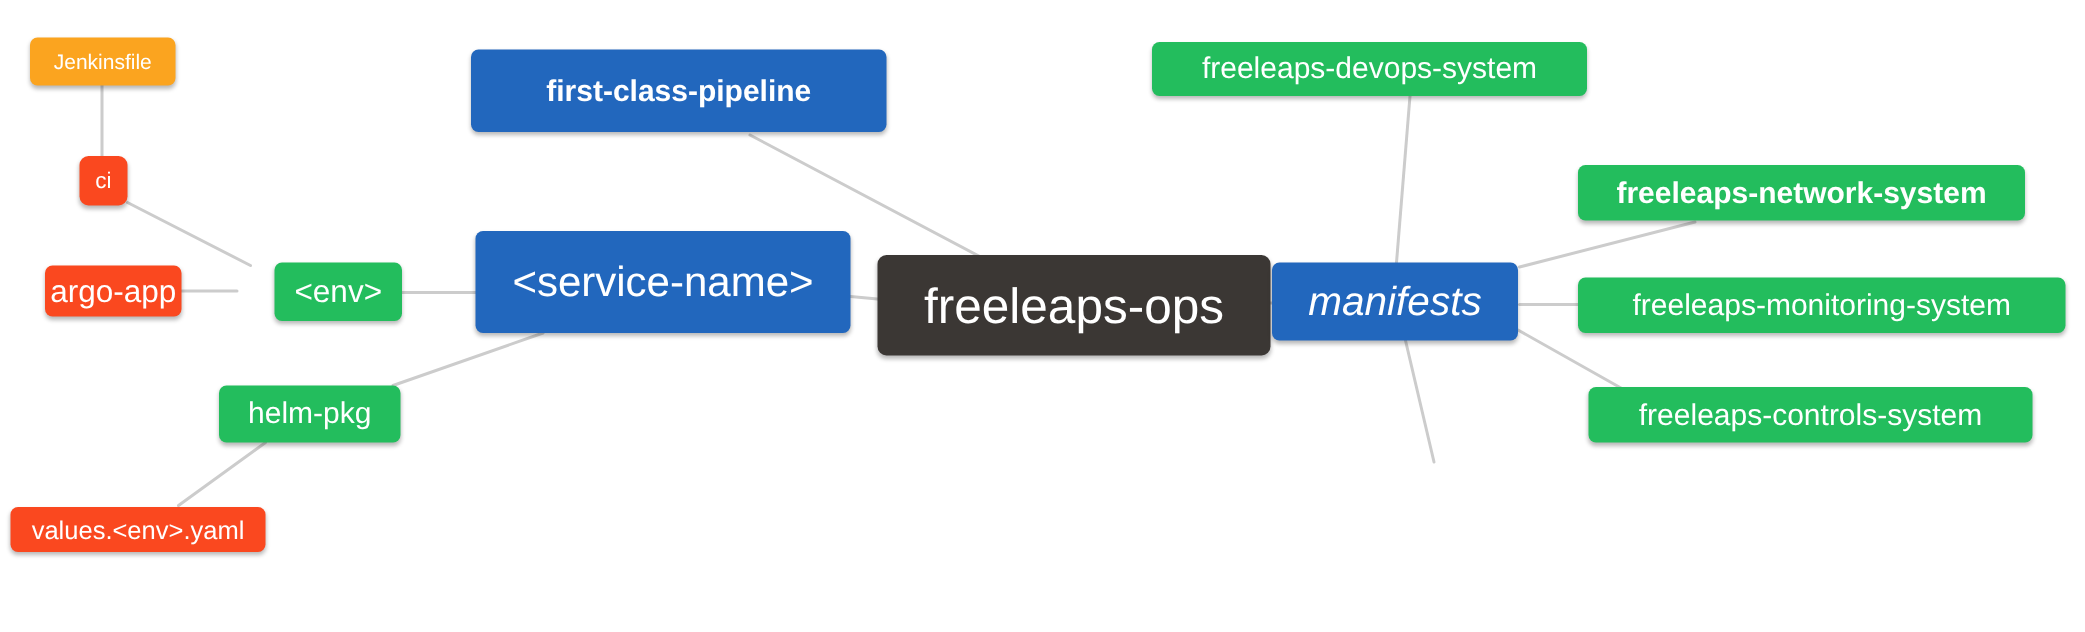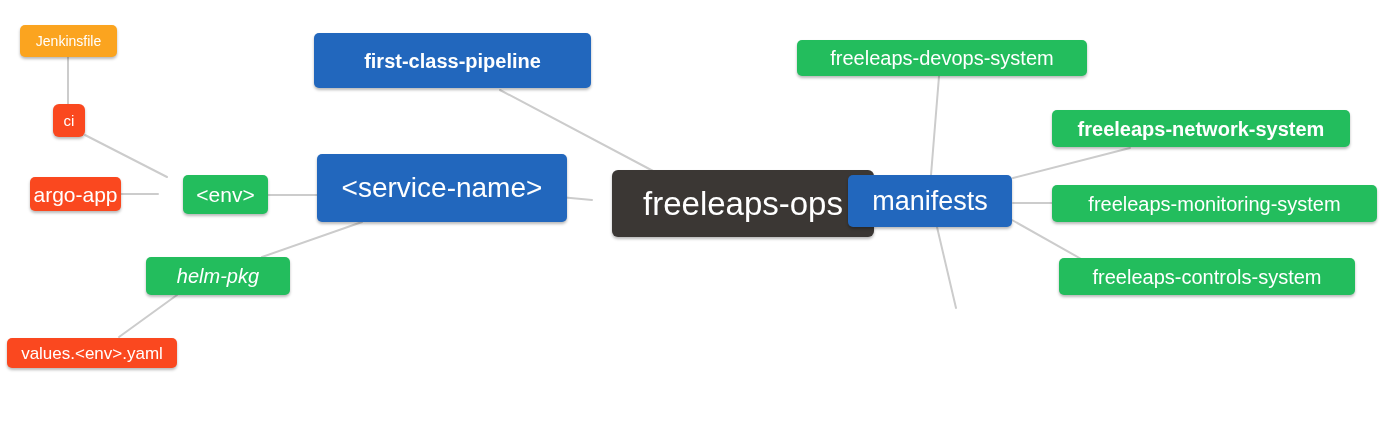--- a/index.html
+++ b/index.html
@@ -68,22 +68,22 @@
     <line x1="1012" y1="220" x2="1083" y2="260"></line>
     <line x1="937" y1="227" x2="956" y2="308"></line>
   </svg>
 
   <div class="node orange" style="left:20px;   top:25px;  width:97px;  height:32px; font-size:14px;">Jenkinsfile</div>
   <div class="node red" style="left:53px;   top:104px; width:32px;  height:33px; font-size:15px; border-radius:6px;">ci</div>
   <div class="node red" style="left:30px;   top:177px; width:91px;  height:34px; font-size:21px;">argo-app</div>
   <div class="node green" style="left:158px;  top:175px; width:85px;  height:39px; font-size:21px;margin-left:25px;">&lt;env&gt;</div>
   <div class="node blue" style="left:314px;  top:33px;  width:277px; height:55px; font-size:20px;font-weight:bold;">first-class-pipeline</div>
   <div class="node blue" style="left:317px;  top:154px; width:250px; height:68px; font-size:28px;">&lt;service-name&gt;</div>
-  <div class="node dark" style="left:585px;  top:170px; width:262px; height:67px; font-size:33px;margin-left:27px;">freeleaps-ops</div>
-  <div class="node blue" style="left:848px;  top:175px; width:164px; height:52px; font-size:27px;">manifests</div>
-  <div class="node green" style="left:797px;  top:28px;  width:290px; height:36px; font-size:20px;margin-top:12px;">freeleaps-devops-system</div>
+  <div class="node dark" style="left:585px;  top:170px; width:262px; height:67px; font-size:33px;">freeleaps-ops</div>
+  <div class="node blue" style="left:848px;  top:175px; width:164px; height:52px; font-size:27px;font-style:italic;">manifests</div>
+  <div class="node green" style="left:768px;  top:28px;  width:290px; height:36px; font-size:20px;">freeleaps-devops-system</div>
   <div class="node green" style="left:1052px; top:110px; width:298px; height:37px; font-size:20px;font-weight:bold;">freeleaps-network-system</div>
   <div class="node green" style="left:1052px; top:185px; width:325px; height:37px; font-size:20px;">freeleaps-monitoring-system</div>
   <div class="node green" style="left:1059px; top:258px; width:296px; height:37px; font-size:20px;">freeleaps-controls-system</div>
-  <div class="node green" style="left:146px;  top:257px; width:144px; height:38px; font-size:20px;font-style:italic;">helm-pkg</div>
+  <div class="node green" style="left:146px;  top:257px; width:121px; height:38px; font-size:20px;">helm-pkg</div>
   <div class="node red" style="left:7px;    top:338px; width:170px; height:30px; font-size:17px;">values.&lt;env&gt;.yaml</div>
 
 </div>
 
 </body></html>

